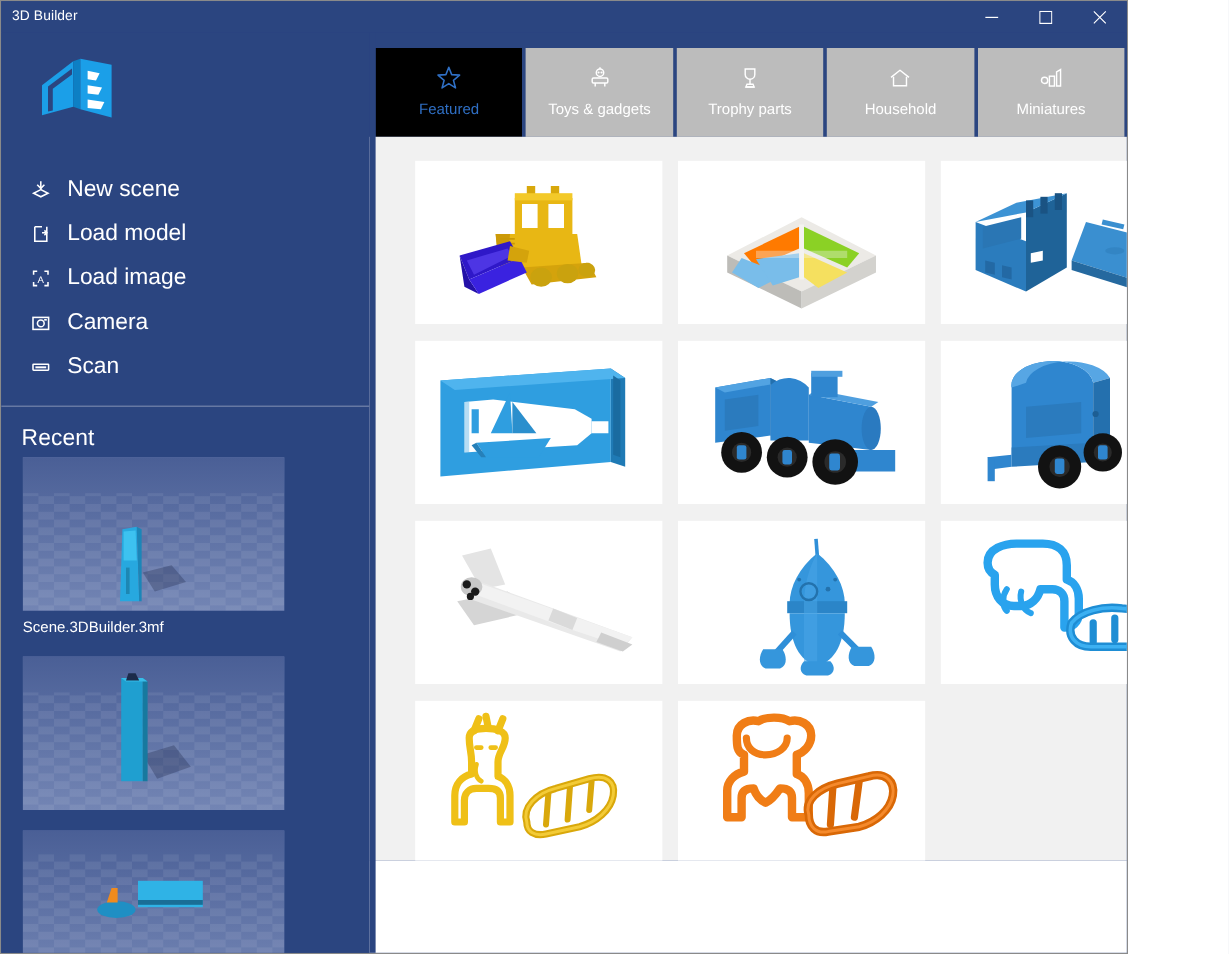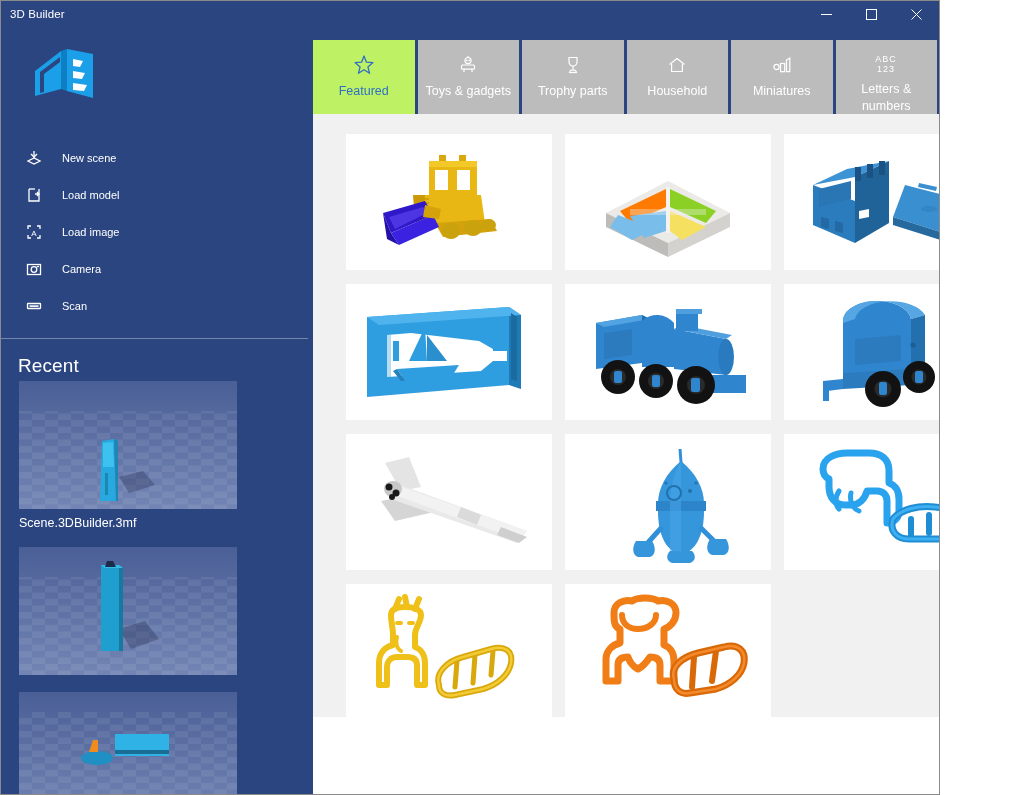--- a/index.html
+++ b/index.html
@@ -62,21 +62,21 @@
   .menu { padding-top: 14px; }
   .menu-item {
     height: 37px; display: flex; align-items: center;
     padding-left: 18px; cursor: default;
   }
   .menu-icon {
     width: 30px; flex: 0 0 30px; height: 22px;
     display: flex; align-items: center; justify-content: center;
   }
   .menu-label {
-    color: #ffffff; font-size: 11px; margin-left: 13px; font-weight: 400;
+    color: #ffffff; font-size: 19px; margin-left: 7px; font-weight: 400;
   }
   .menu-divider {
     height: 1px; background: rgba(255,255,255,.35);
     margin: 14px 0 0 0;
   }
   .recent-title {
     color: #ffffff; font-size: 19px; font-weight: 400;
     padding: 16px 0 4px 17px; letter-spacing: .1px;
   }
   .recent-list { padding-left: 18px; }
@@ -105,21 +105,21 @@
   }
   .tab {
     flex: 1 1 0; min-width: 0;
     background: #bcbcbc;
     display: flex; flex-direction: column;
     align-items: center; justify-content: flex-start;
     padding-top: 12px;
     cursor: default;
   }
   .tab:last-child { margin-right: 2px; }
-  .tab.active { background: #bef264; }
+  .tab.active { background: #000000; }
   .tab-icon { height: 26px; display: flex; align-items: center; justify-content: center; }
   .tab-label {
     color: #ffffff; font-size: 12.5px; text-align: center;
     line-height: 1.35; margin-top: 5px; padding: 0 4px;
   }
   .tab.active .tab-label { color: #2f6fc4; }
 
   .gallery-wrap {
     flex: 1 1 auto; min-height: 0;
     background: #f1f1f1;
@@ -366,29 +366,20 @@
           <span class="tab-icon">
             <svg width="24" height="22" viewBox="0 0 24 22">
               <circle cx="6.5" cy="13" r="2.6" fill="none" stroke="#fff" stroke-width="1.2"></circle>
               <rect x="10.5" y="9.5" width="4.2" height="8.2" fill="none" stroke="#fff" stroke-width="1.2"></rect>
               <path d="M16.5 17.7 L16.5 6 L19.8 4 L19.8 17.7 Z" fill="none" stroke="#fff" stroke-width="1.2"></path>
             </svg>
           </span>
           <span class="tab-label">Miniatures</span>
         </div>
 
-        <div class="tab">
-          <span class="tab-icon">
-            <svg width="34" height="24" viewBox="0 0 34 24">
-              <text x="17" y="10" font-size="9" fill="#fff" text-anchor="middle" font-family="Liberation Sans, sans-serif" letter-spacing="1">ABC</text>
-              <text x="17" y="20" font-size="9" fill="#fff" text-anchor="middle" font-family="Liberation Sans, sans-serif" letter-spacing="1">123</text>
-            </svg>
-          </span>
-          <span class="tab-label">Letters &amp; numbers</span>
-        </div>
       </div>
 
       <div class="gallery-wrap">
         <div class="gallery">
 
           <div class="card">
             <svg width="196" height="126" viewBox="0 0 196 126">
               <g>
                 <rect x="78" y="26" width="48" height="30" fill="#e8b714"></rect>
                 <rect x="84" y="31" width="13" height="20" fill="#ffffff"></rect>

